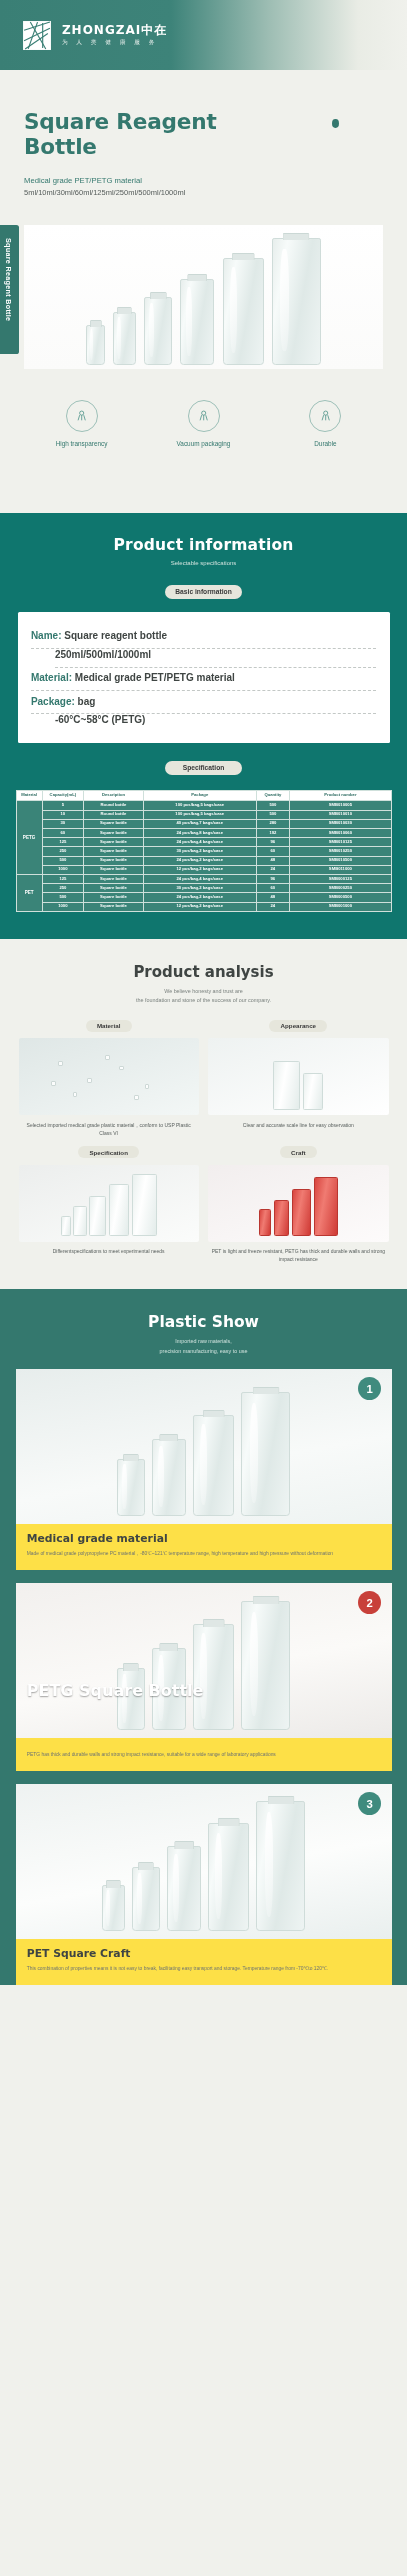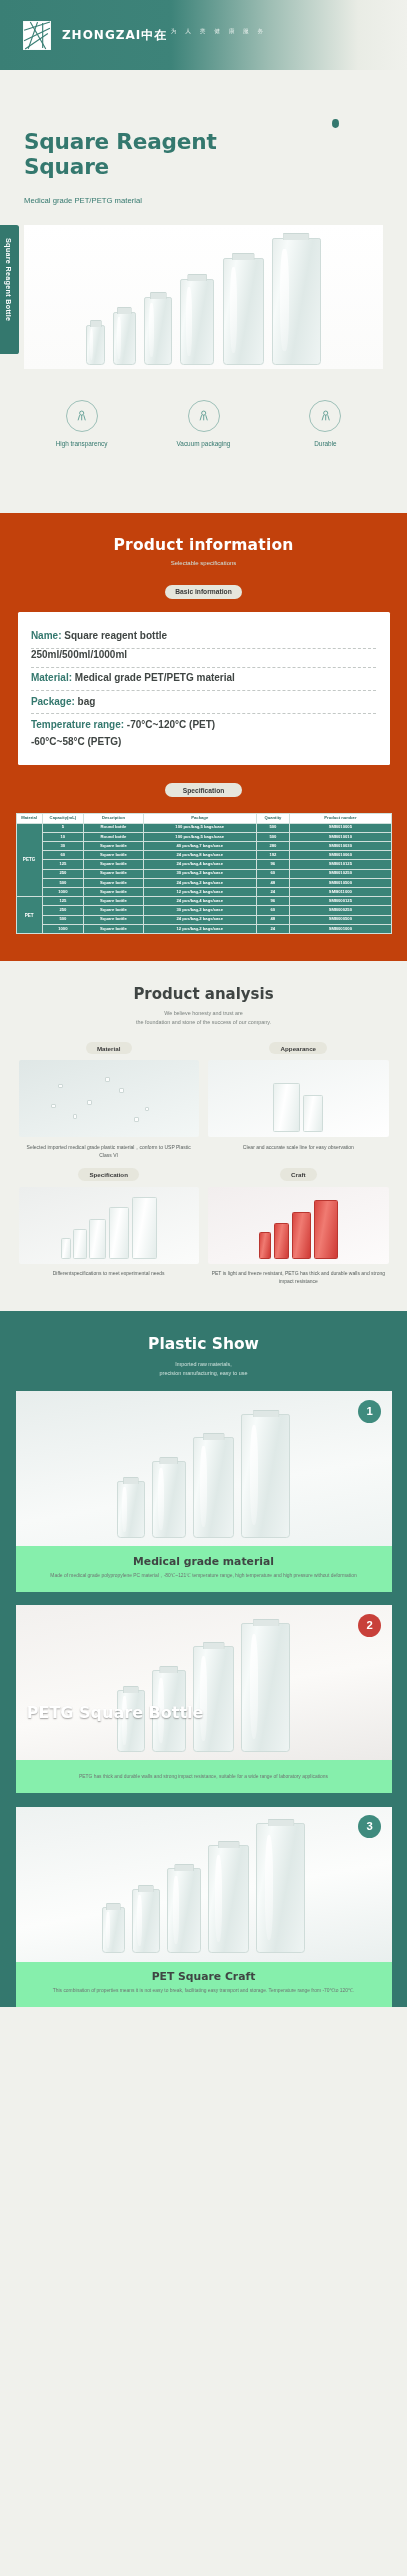--- a/index.html
+++ b/index.html
@@ -13,32 +13,32 @@
   .page { width:407px; position:relative; overflow:hidden; }
 
   
   .header {
     height:70px;
     background:linear-gradient(90deg,#3a7f75 0%,#3d8379 42%,#9dbdb3 66%,#e9ece5 88%,#f0f1ec 100%);
     display:flex; align-items:center; padding-left:21.6px;
   }
   .logo-row { display:flex; align-items:center; gap:10.3px; }
   .logo-mark { width:30px; height:31px; flex:none; }
-  .logo-text-wrap { display:flex; flex-direction:row; gap:3.6px; }
+  .logo-text-wrap { display:flex; flex-direction:column; gap:3.6px; }
   .logo-main {
     font-size:12px; font-weight:700; color:#ffffff; letter-spacing:1px;
     font-family:"DejaVu Sans", sans-serif; line-height:1;
   }
   .logo-sub {
     font-size:5.7px; color:#e7efec; letter-spacing:3.6px; line-height:1;
   }
 
   
   .hero {
-    position:relative; background:#f0f1ec; padding:60px 0 0 0;
+    position:relative; background:#f0f1ec; padding:40px 0 0 0;
     height:443px;
   }
   .hero-title {
     font-size:21.6px; font-weight:800; color:#34786e; line-height:1.14;
     padding:0 0 0 24px; letter-spacing:-0.2px; max-width:247px;
     font-family:"DejaVu Sans", sans-serif;
   }
   .hero-dot {
     position:absolute; right:68px; top:49px;
     width:6.7px; height:8.8px; border-radius:50%; background:#34786e;
@@ -94,39 +94,39 @@
   }
   .feat { width:77px; text-align:center; }
   .feat-circle {
     width:32px; height:32px; border-radius:50%;
     border:0.8px solid #9dc0b8; margin:0 auto 7.2px auto;
     display:flex; align-items:center; justify-content:center;
   }
   .feat-label { font-size:6.4px; color:#34786e; line-height:1.45; }
 
   
-  .info-block { background:#c2410c; padding:23px 0 27px 0; }
+  .info-block { background:#0f766e; padding:23px 0 27px 0; }
   .sec-title {
     text-align:center; font-size:15.5px; font-weight:800; color:#ffffff;
     letter-spacing:0.2px; font-family:"DejaVu Sans", sans-serif;
   }
   .sec-sub { text-align:center; font-size:6px; color:#cfe2dd; margin-top:6.2px; }
   .pill {
     display:block; margin:18.5px auto 0 auto; width:77px; text-align:center;
     background:#e6e6dc; color:#3a3a3a; border-radius:8.2px;
     padding:3.6px 0; font-size:6.7px; font-weight:700;
   }
   .info-card {
     background:#ffffff; margin:13.4px 17.5px 0 17.5px; border-radius:1.5px;
     padding:13.4px 13.4px 11.3px 13.4px;
   }
   .info-line { font-size:10px; font-weight:700; color:#3f4543; padding:4.6px 0 6.7px 0; }
   .info-line .k { color:#34786e; }
   .info-sep { border-bottom:0.5px dashed #c3c8c6; }
-  .info-line.cont { padding-top:0; }
+  .info-line.cont { padding-top:0;margin-left:24px; }
 
   
   .spec-wrap { margin:15.5px 15.5px 0 15.5px; }
   table.spec { width:100%; border-collapse:collapse; font-size:4.2px; color:#ffffff; }
   table.spec th, table.spec td {
     border:0.5px solid #cfe0db; padding:1.7px 1px; text-align:center;
     background:#3a8478; line-height:1.15; font-weight:700;
   }
   table.spec th { background:#ffffff; color:#2c6a60; font-weight:700; padding:2.1px 1px; }
   table.spec td.matcell { background:#3a8478; font-size:4.6px; }
@@ -187,21 +187,21 @@
   .sp-1 { background:linear-gradient(170deg,#e7edec 0%,#f8faf9 60%,#eef3f2 100%); }
   .sp-2 { background:linear-gradient(170deg,#f2f0ee 0%,#fbfaf8 55%,#eceae8 100%); }
   .sp-3 { background:linear-gradient(170deg,#eef2f1 0%,#fcfdfc 55%,#e9efee 100%); }
   .num-badge {
     position:absolute; right:10.3px; top:8.2px; width:23px; height:23px;
     border-radius:50%; background:#3f8b7e; color:#fff;
     display:flex; align-items:center; justify-content:center;
     font-size:11.3px; font-weight:800;
   }
   .num-badge.alt { background:#c8403a; }
-  .show-caption { padding:8.2px 11.3px 11.3px 11.3px; background:#86efac;text-align:center; }
+  .show-caption { padding:8.2px 11.3px 11.3px 11.3px; background:#fde047; }
   .show-h { font-size:10.8px; font-weight:800; color:#3f4543; font-family:"DejaVu Sans", sans-serif; }
   .show-p { font-size:4.9px; color:#6e7472; line-height:1.75; margin-top:4.6px; }
   .ovl-title {
     position:absolute; left:11.3px; bottom:38px; font-size:16px; font-weight:800;
     color:#ffffff; font-family:"DejaVu Sans", sans-serif;
     text-shadow:0 0.5px 1.5px rgba(0,0,0,.35);
   }
 </style>
 </head>
 <body>
@@ -226,25 +226,26 @@
         <div class="logo-sub">为 人 类 健 康 服 务</div>
       </div>
     </div>
   </div>
 
   <div class="hero">
     <div class="hero-dot"></div>
 
     <div class="hero-title">
       <div>Square Reagent</div>
-      <div>Square</div>
+      <div>Bottle</div>
     </div>
 
     <div class="hero-sub">
       <div>Medical grade PET/PETG material</div>
+      <div class="vols">5ml/10ml/30ml/60ml/125ml/250ml/500ml/1000ml</div>
     </div>
 
     <div class="vtab">Square Reagent Bottle</div>
 
     <div class="bottle-band">
       <div class="bottle b1">
           <div class="bshine"></div>
         </div>
       <div class="bottle b2">
           <div class="bshine"></div>
@@ -306,24 +307,20 @@
         <span>Square reagent bottle</span>
       </div>
       <div class="info-line cont info-sep">250ml/500ml/1000ml</div>
       <div class="info-line info-sep">
         <span class="k">Material:</span>
         <span>Medical grade PET/PETG material</span>
       </div>
       <div class="info-line info-sep">
         <span class="k">Package:</span>
         <span>bag</span>
-      </div>
-      <div class="info-line">
-        <span class="k">Temperature range:</span>
-        <span>-70°C~120°C (PET)</span>
       </div>
       <div class="info-line cont">-60°C~58°C (PETG)</div>
     </div>
 
     <div class="pill" style="margin-top:17.5px;">Specification</div>
 
     <div class="spec-wrap">
       <table class="spec">
         <thead>
           <tr>

